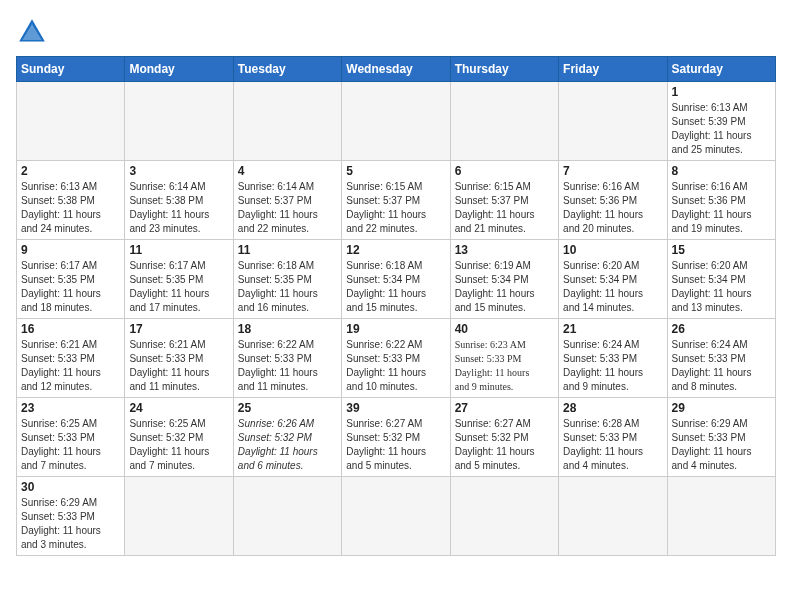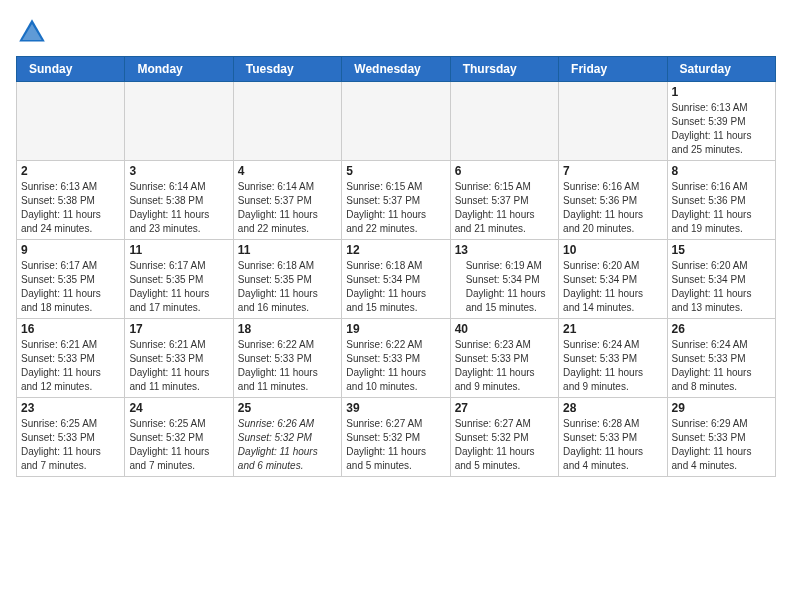--- a/index.html
+++ b/index.html
@@ -52,21 +52,21 @@
     .calendar {
       width: 100%;
       border-collapse: collapse;
       border: 1px solid #ccc;
     }
     .calendar th {
       background: #2a6fc4;
       color: #fff;
       font-size: 12px;
       font-weight: bold;
-      padding: 5px 12px;
+      padding: 5px 4px;
       text-align: left;
       border: 1px solid #1a5fa0;
     }
     .calendar td {
       border: 1px solid #ccc;
       vertical-align: top;
       padding: 3px 4px;
       width: 108px;
       height: 78px;
       background: #fff;
@@ -216,21 +216,21 @@
           </td>
           <td>
             <span class="day-num">12</span>
             <div class="day-info" style="white-space: pre-line;">Sunrise: 6:18 AM
 Sunset: 5:34 PM
 Daylight: 11 hours
 and 15 minutes.</div>
           </td>
           <td>
             <span class="day-num">13</span>
-            <div class="day-info" style="white-space: pre-line; margin-left: 11px;">Sunrise: 6:19 AM
+            <div class="day-info" style="white-space: pre-line;">Sunrise: 6:19 AM
 Sunset: 5:34 PM
 Daylight: 11 hours
 and 15 minutes.</div>
           </td>
           <td>
             <span class="day-num">10</span>
             <div class="day-info" style="white-space: pre-line;">Sunrise: 6:20 AM
 Sunset: 5:34 PM
 Daylight: 11 hours
 and 14 minutes.</div>
@@ -267,21 +267,21 @@
           </td>
           <td>
             <span class="day-num">19</span>
             <div class="day-info" style="white-space: pre-line;">Sunrise: 6:22 AM
 Sunset: 5:33 PM
 Daylight: 11 hours
 and 10 minutes.</div>
           </td>
           <td>
             <span class="day-num">40</span>
-            <div class="day-info" style="white-space: pre-line;">Sunrise: 6:23 AM
+            <div class="day-info" style="white-space: pre-line; font-family: Liberation Serif, serif;">Sunrise: 6:23 AM
 Sunset: 5:33 PM
 Daylight: 11 hours
 and 9 minutes.</div>
           </td>
           <td>
             <span class="day-num">21</span>
             <div class="day-info" style="white-space: pre-line;">Sunrise: 6:24 AM
 Sunset: 5:33 PM
 Daylight: 11 hours
 and 9 minutes.</div>
@@ -337,16 +337,31 @@
 Daylight: 11 hours
 and 4 minutes.</div>
           </td>
           <td>
             <span class="day-num">29</span>
             <div class="day-info" style="white-space: pre-line;">Sunrise: 6:29 AM
 Sunset: 5:33 PM
 Daylight: 11 hours
 and 4 minutes.</div>
           </td>
+        </tr>
+        <tr class="last-row">
+          <td>
+            <span class="day-num">30</span>
+            <div class="day-info" style="white-space: pre-line;">Sunrise: 6:29 AM
+Sunset: 5:33 PM
+Daylight: 11 hours
+and 3 minutes.</div>
+          </td>
+          <td class="empty"></td>
+          <td class="empty"></td>
+          <td class="empty"></td>
+          <td class="empty"></td>
+          <td class="empty"></td>
+          <td class="empty"></td>
         </tr>
       </tbody>
   </table>
 </div>
 
 </body></html>

